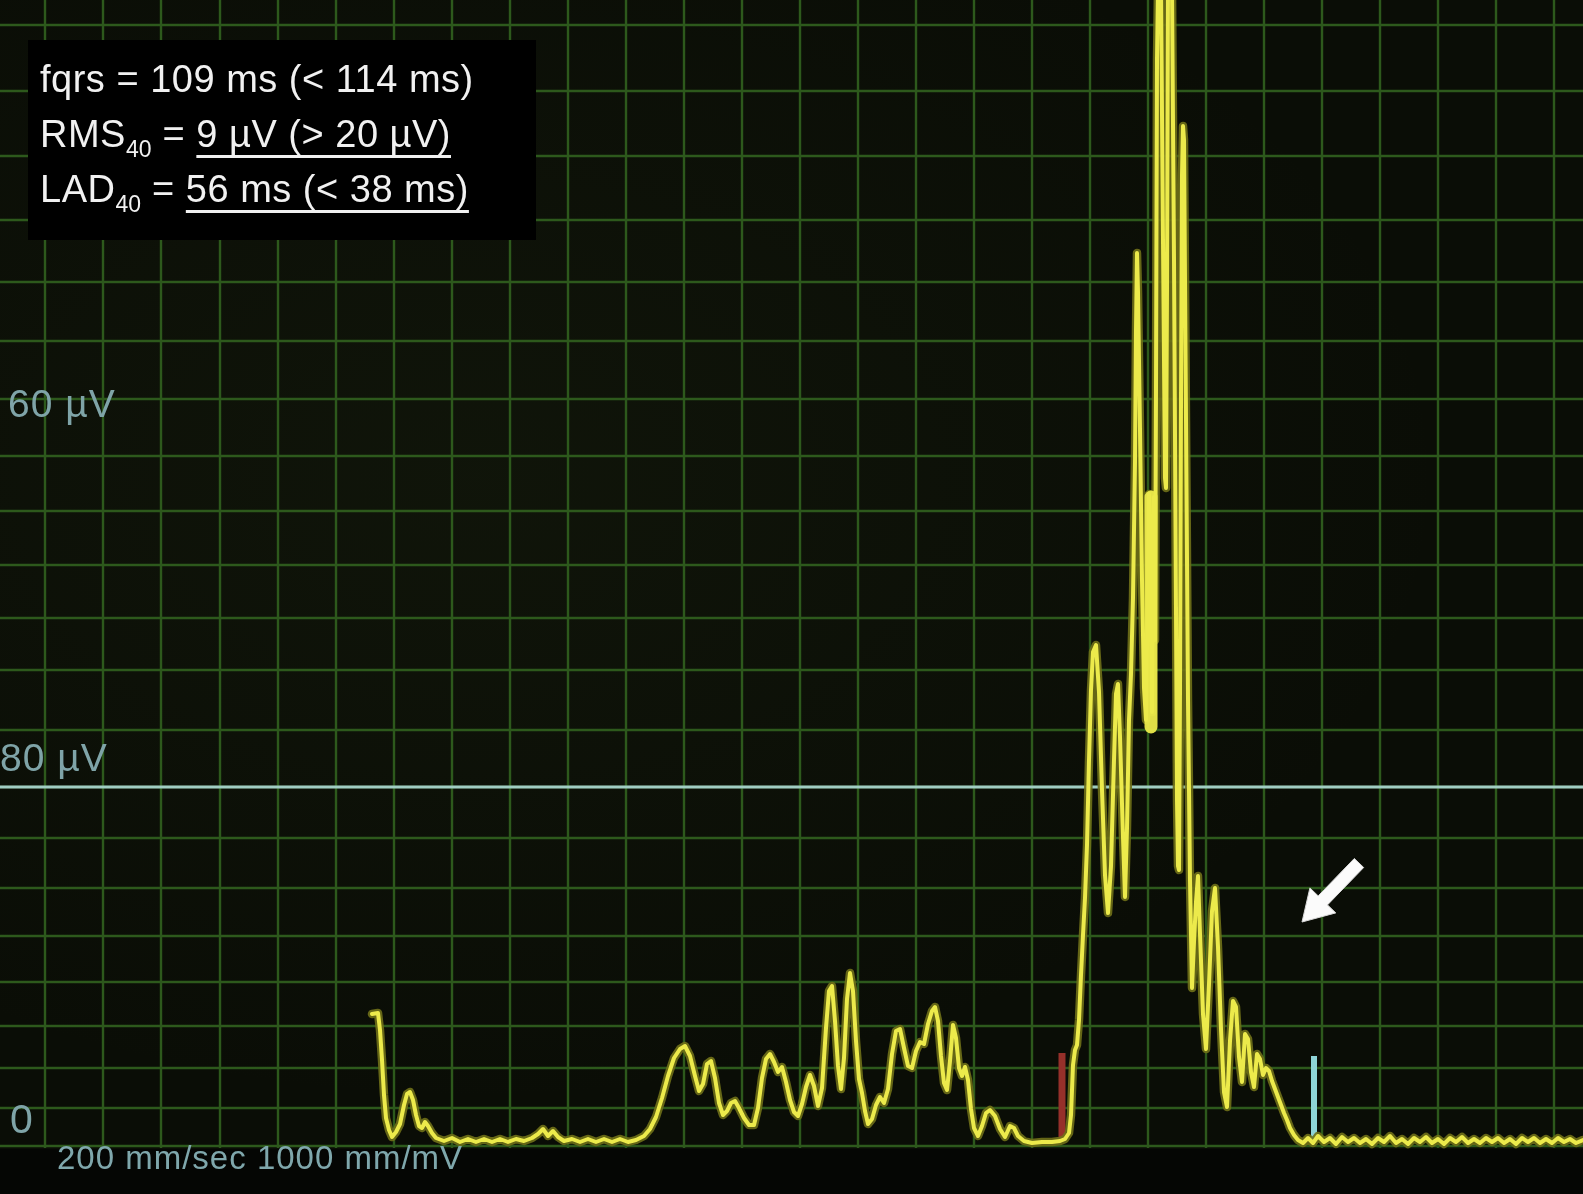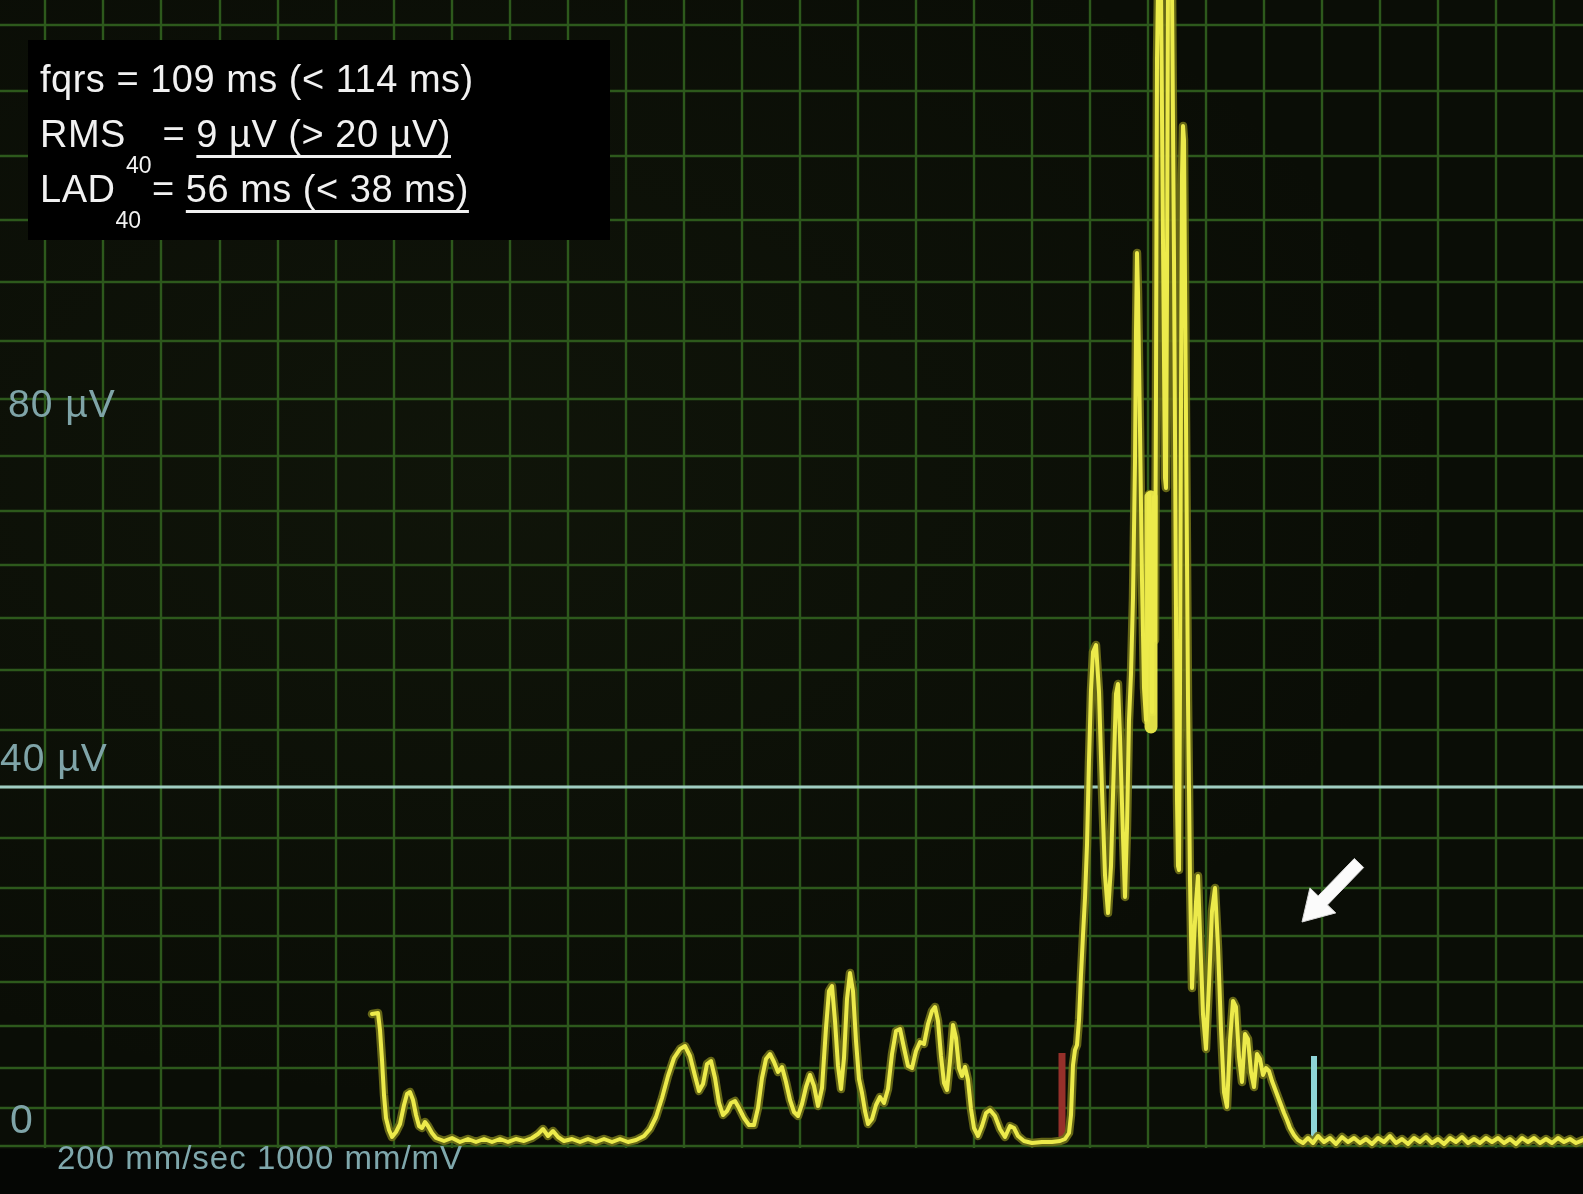--- a/index.html
+++ b/index.html
@@ -5,26 +5,26 @@
   html,body{margin:0;padding:0;background:#000;}
   .screen{
     position:relative;width:1583px;height:1194px;overflow:hidden;
     background:#0a0d06;
     background-image:radial-gradient(ellipse at 30% 40%, rgba(66,86,40,0.10), rgba(0,0,0,0) 62%);
     font-family:"Liberation Sans", sans-serif;
   }
   svg.plot{position:absolute;left:0;top:0;width:1583px;height:1194px;display:block;}
   .bottom-band{position:absolute;left:0;top:1149px;width:1583px;height:45px;background:#050604;}
   .info-panel{
-    position:absolute;left:28px;top:40px;width:582px;height:200px;
+    position:absolute;left:28px;top:40px;width:508px;height:200px;
     background:#000;color:#f1f1f1;
     padding:14px 0 0 12px;box-sizing:border-box;
   }
   .mline{font-size:38px;line-height:50px;white-space:pre;letter-spacing:0.5px;}
-  .msub{font-size:23px;position:relative;top:26px;letter-spacing:0;}
+  .msub{font-size:23px;position:relative;top:10px;letter-spacing:0;}
   .mval.u{text-decoration:underline;text-decoration-thickness:2.5px;text-underline-offset:8px;margin-top:37px;}
   .axis-label{position:absolute;color:#7fa4a8;letter-spacing:1px;}
   .y80{left:8px;top:382px;font-size:39px;}
   .y40{left:0px;top:736px;font-size:39px;}
   .y0{left:10px;top:1096px;font-size:41px;}
   .xscale{left:57px;top:1139px;font-size:33px;color:#7fa7ac;letter-spacing:1px;}
 </style>
 </head>
 <body>
 
@@ -90,18 +90,18 @@
     </svg>
 
   <div class="bottom-band"></div>
 
   <div class="info-panel">
     <div class="mline"><span class="mname">fqrs</span><span class="msub"></span><span class="msep"> = </span><span class="mval">109 ms (&lt; 114 ms)</span></div>
     <div class="mline"><span class="mname">RMS</span><span class="msub">40</span><span class="msep"> = </span><span class="mval u">9 µV (&gt; 20 µV)</span></div>
     <div class="mline"><span class="mname">LAD</span><span class="msub">40</span><span class="msep"> = </span><span class="mval u">56 ms (&lt; 38 ms)</span></div>
   </div>
 
-  <div class="axis-label y80">80 µV</div>
-  <div class="axis-label y40">40 µV</div>
+  <div class="axis-label y80">60 µV</div>
+  <div class="axis-label y40">80 µV</div>
   <div class="axis-label y0">0</div>
   <div class="axis-label xscale">200 mm/sec 1000 mm/mV</div>
 
 </div>
 
 </body></html>

